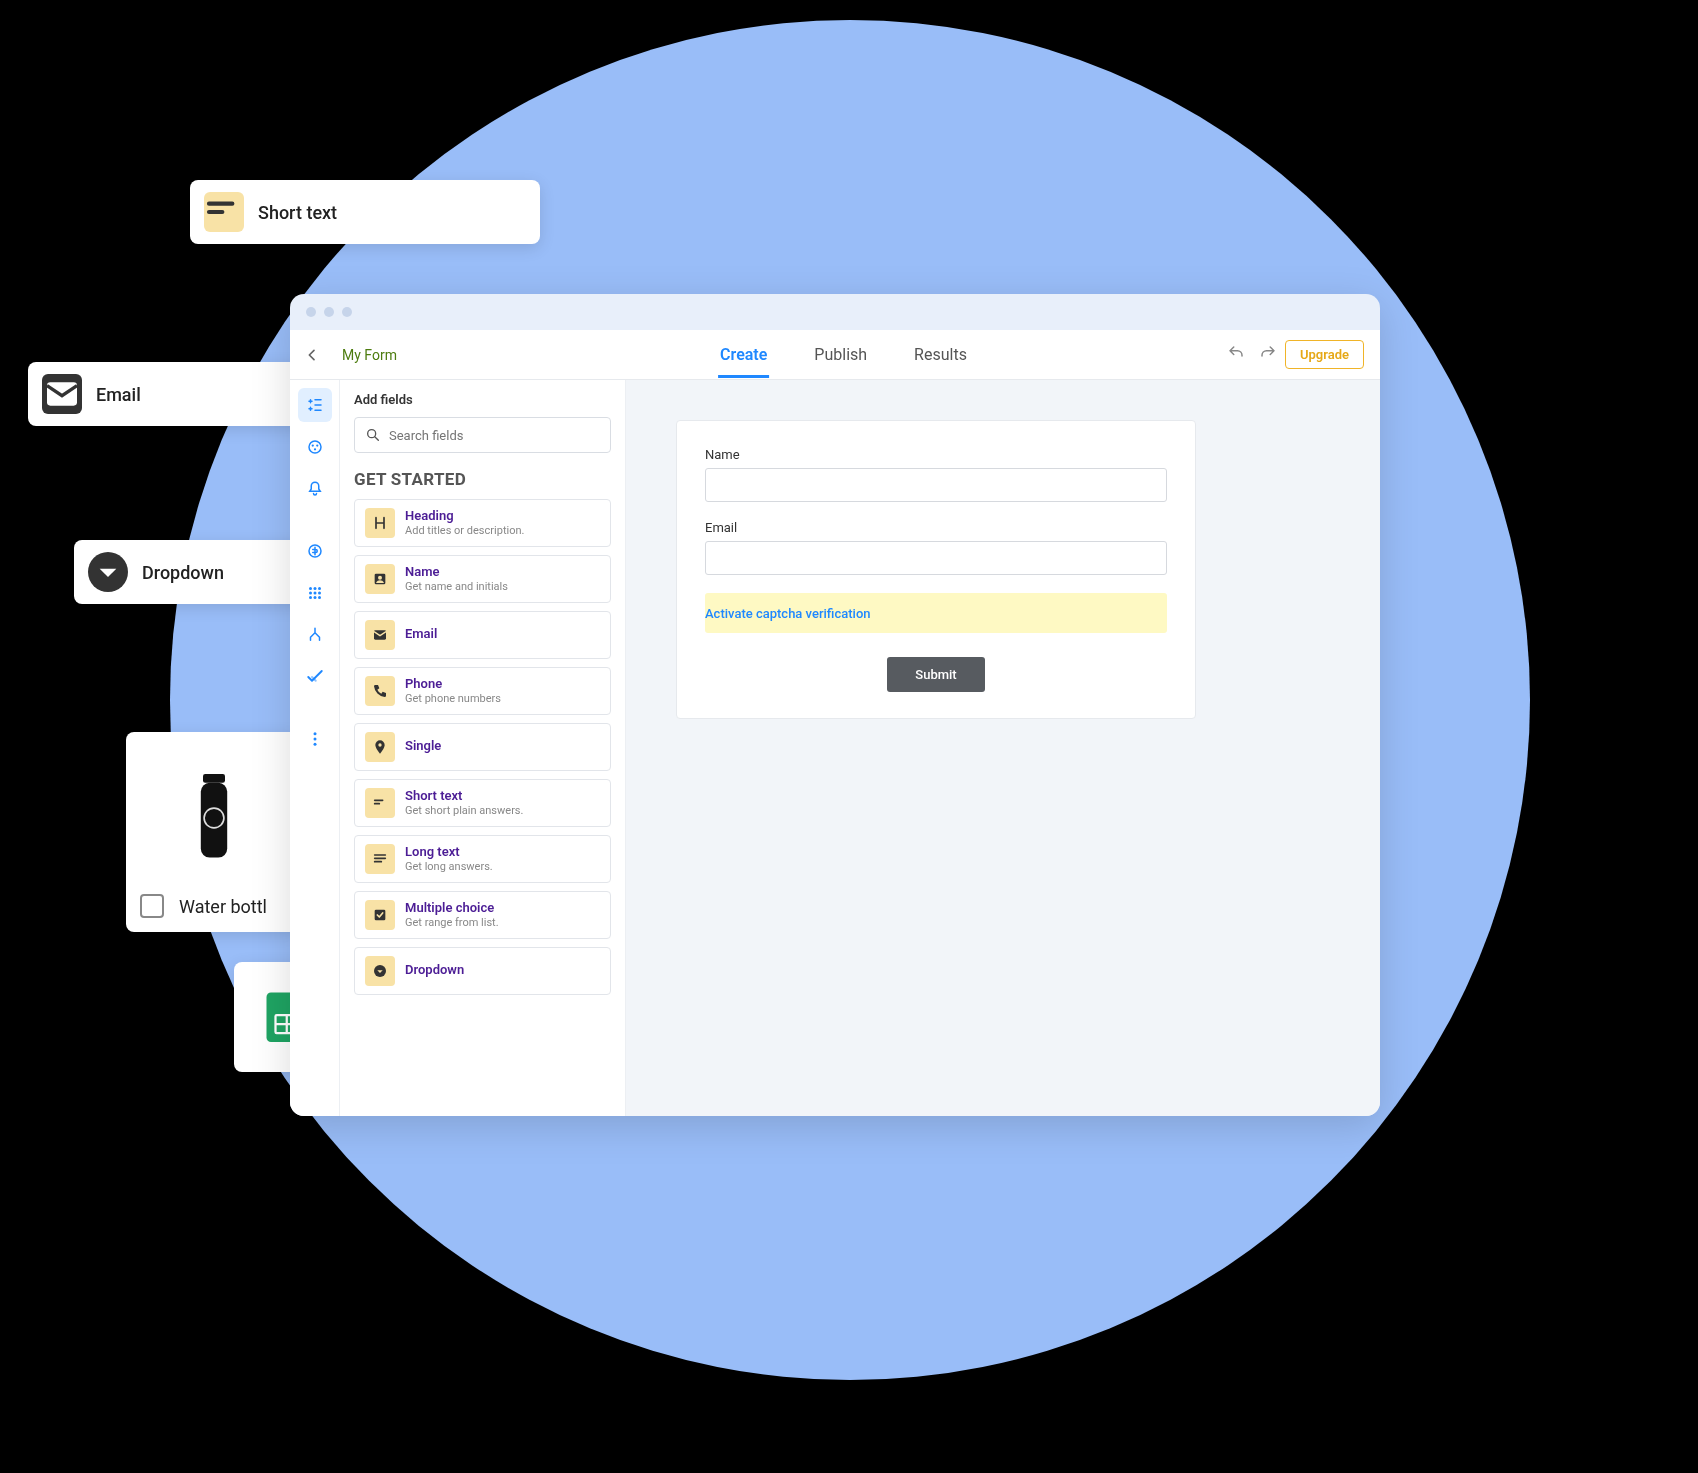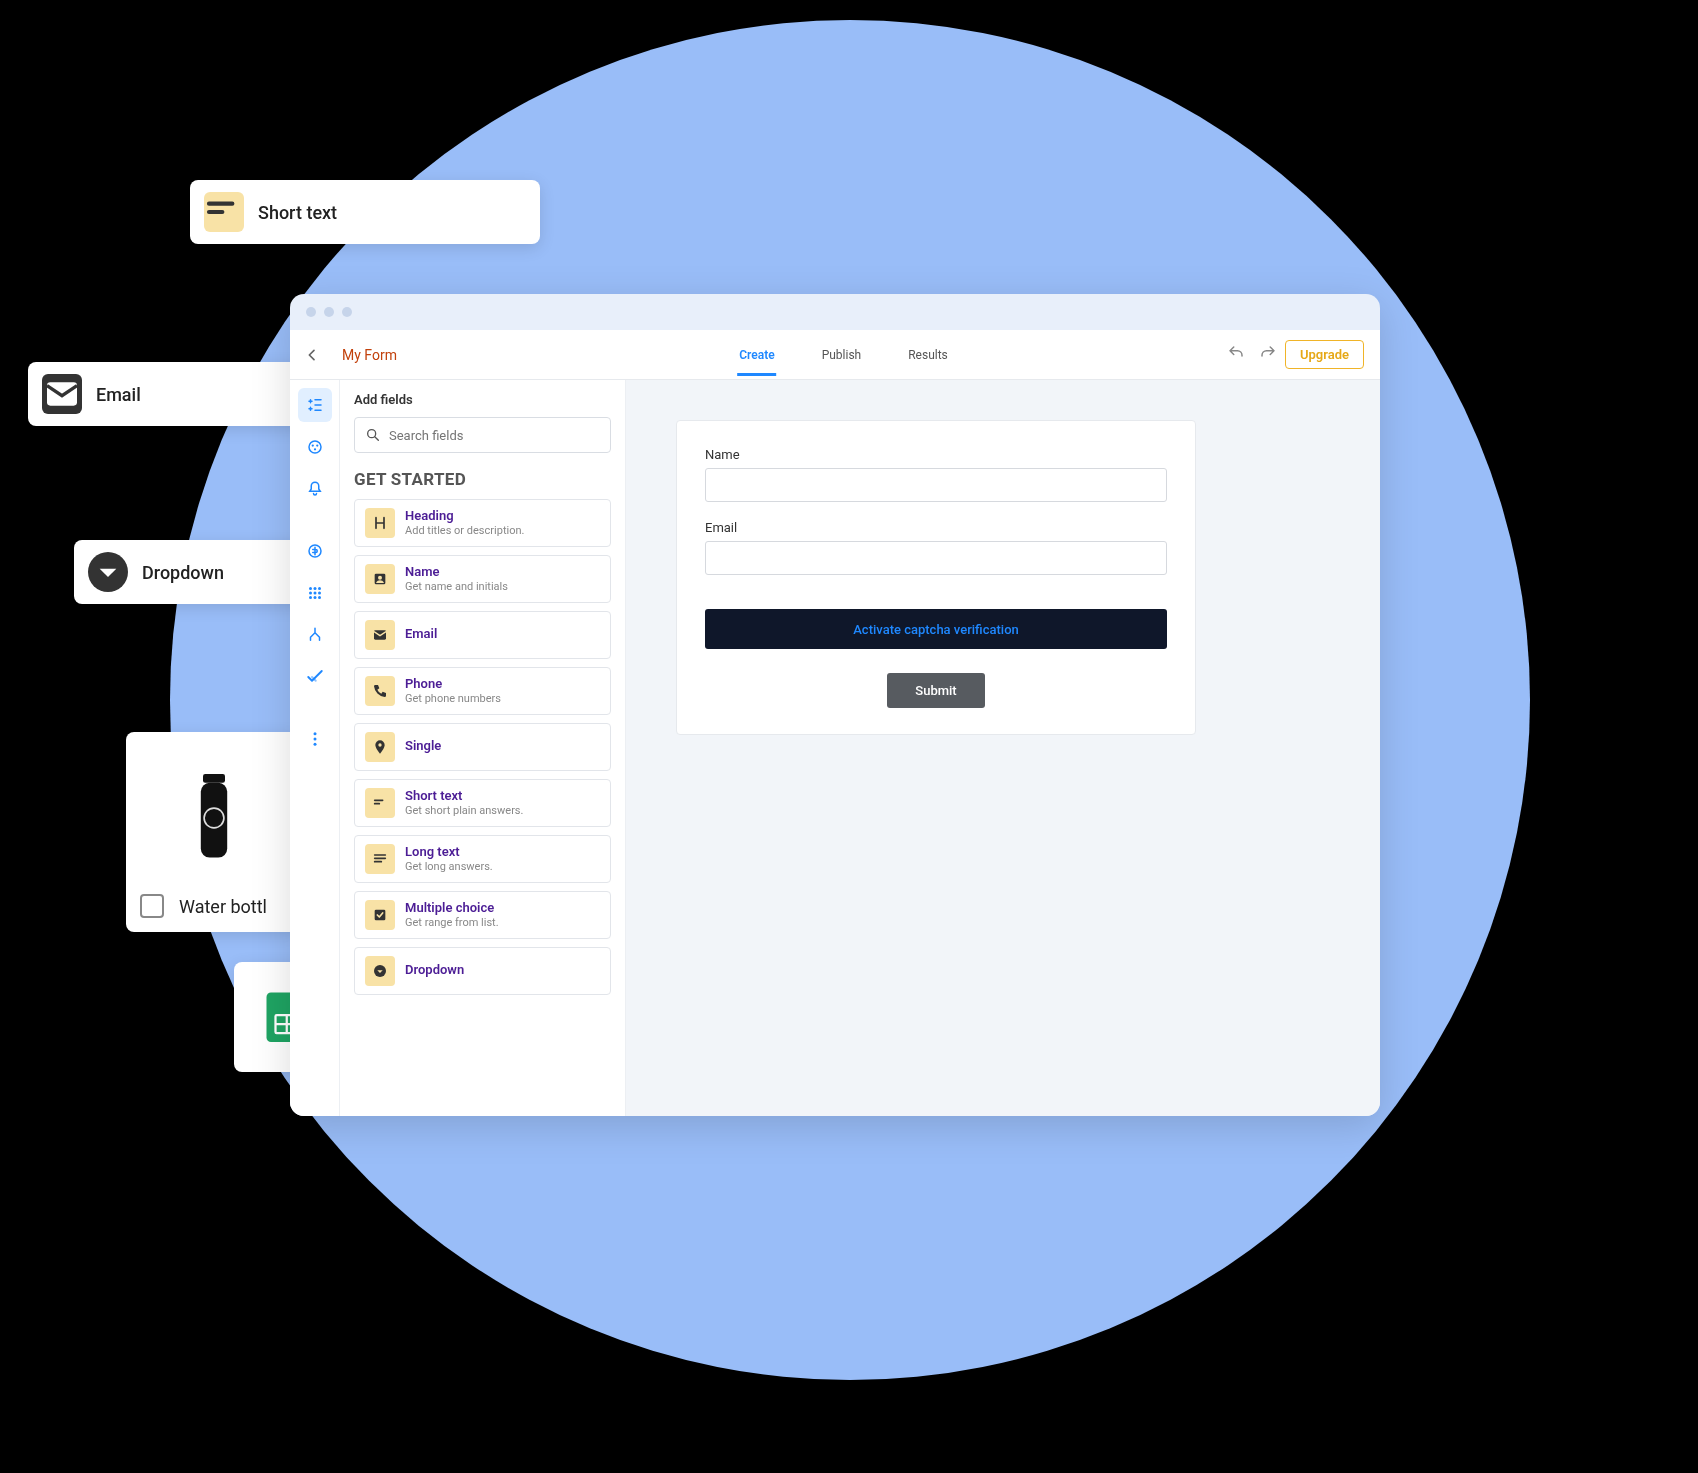--- a/index.html
+++ b/index.html
@@ -32,23 +32,23 @@
   position:absolute; left:290px; top:294px; width:1090px; height:822px;
   background:#e8effa; border-radius:14px; overflow:hidden;
   box-shadow:0 10px 40px rgba(0,0,0,0.15);
 }
 .titlebar { height:36px; display:flex; align-items:center; padding:0 16px; gap:8px; }
 .dot { width:10px; height:10px; border-radius:50%; background:#c6d4ea; }
 
 .appbar { height:50px; background:#fff; display:flex; align-items:center; border-bottom:1px solid #e6e9ed; }
 .back-btn { width:44px; height:44px; display:flex; align-items:center; justify-content:center; }
 .chev-svg { width:16px; height:16px; }
-.breadcrumb { font-size:14px; color:#c2410c; margin-left:8px; }
+.breadcrumb { font-size:14px; color:#4d7c0f; margin-left:8px; }
 .tabs { display:flex; gap:30px; margin-left:auto; margin-right:auto; position:absolute; left:50%; transform:translateX(-50%); }
-.tab { font-size:12px; color:#555; padding:14px 0; cursor:pointer; position:relative;margin-left:17px; }
+.tab { font-size:16px; color:#555; padding:14px 0; cursor:pointer; position:relative;margin-left:17px; }
 .tab.active { color:#1f88ff; font-weight:600; }
 .tab.active::after { content:""; position:absolute; left:-2px; right:-2px; bottom:0; height:3px; background:#1f88ff; }
 .toolbar-right { margin-left:auto; display:flex; align-items:center; gap:8px; padding-right:16px; }
 .undo-redo { display:flex; gap:14px; }
 .undo-redo svg { width:18px; height:18px; }
 .upgrade-btn { border:1px solid #f0b428; color:#e6a817; font-size:13px; font-weight:600; padding:6px 14px; border-radius:4px; background:#fff; cursor:pointer; }
 
 .workspace { display:flex; height:calc(100% - 86px); }
 
 
@@ -72,21 +72,21 @@
 .field-desc { font-size:11px; color:#888; line-height:1.3; }
 .field-card.single .field-name { padding-top:6px; }
 
 
 .canvas { flex:1; background:#f2f5f9; padding:40px 0 0 50px; overflow:hidden; }
 .form-preview { width:520px; background:#fff; border:1px solid #e6e9ed; border-radius:4px; padding:26px 28px; }
 .form-title { font-size:22px; font-weight:700; color:#222; margin-bottom:26px; }
 .form-field { margin-bottom:18px; }
 .form-label { font-size:13px; color:#333; display:block; margin-bottom:6px; }
 .form-input { width:100%; height:34px; border:1px solid #d6d9de; border-radius:3px; padding:0 8px; }
-.captcha-bar { background:#0f172a; border-radius:3px; height:40px; display:flex; align-items:center; justify-content:center; margin:34px 0 24px; cursor:pointer; }
+.captcha-bar { background:#fef9c3; border-radius:3px; height:40px; display:flex; align-items:center; margin:18px 0 24px; cursor:pointer; }
 .captcha-bar span { color:#1f88ff; font-size:13px; font-weight:500; }
 .submit-row { display:flex; justify-content:center; }
 .submit-btn { background:#575b60; color:#fff; font-size:13px; font-weight:500; border:none; border-radius:3px; padding:10px 28px; cursor:pointer; }
 
 </style>
 </head>
 <body>
 
 <div class="bg-circle"></div>
 

